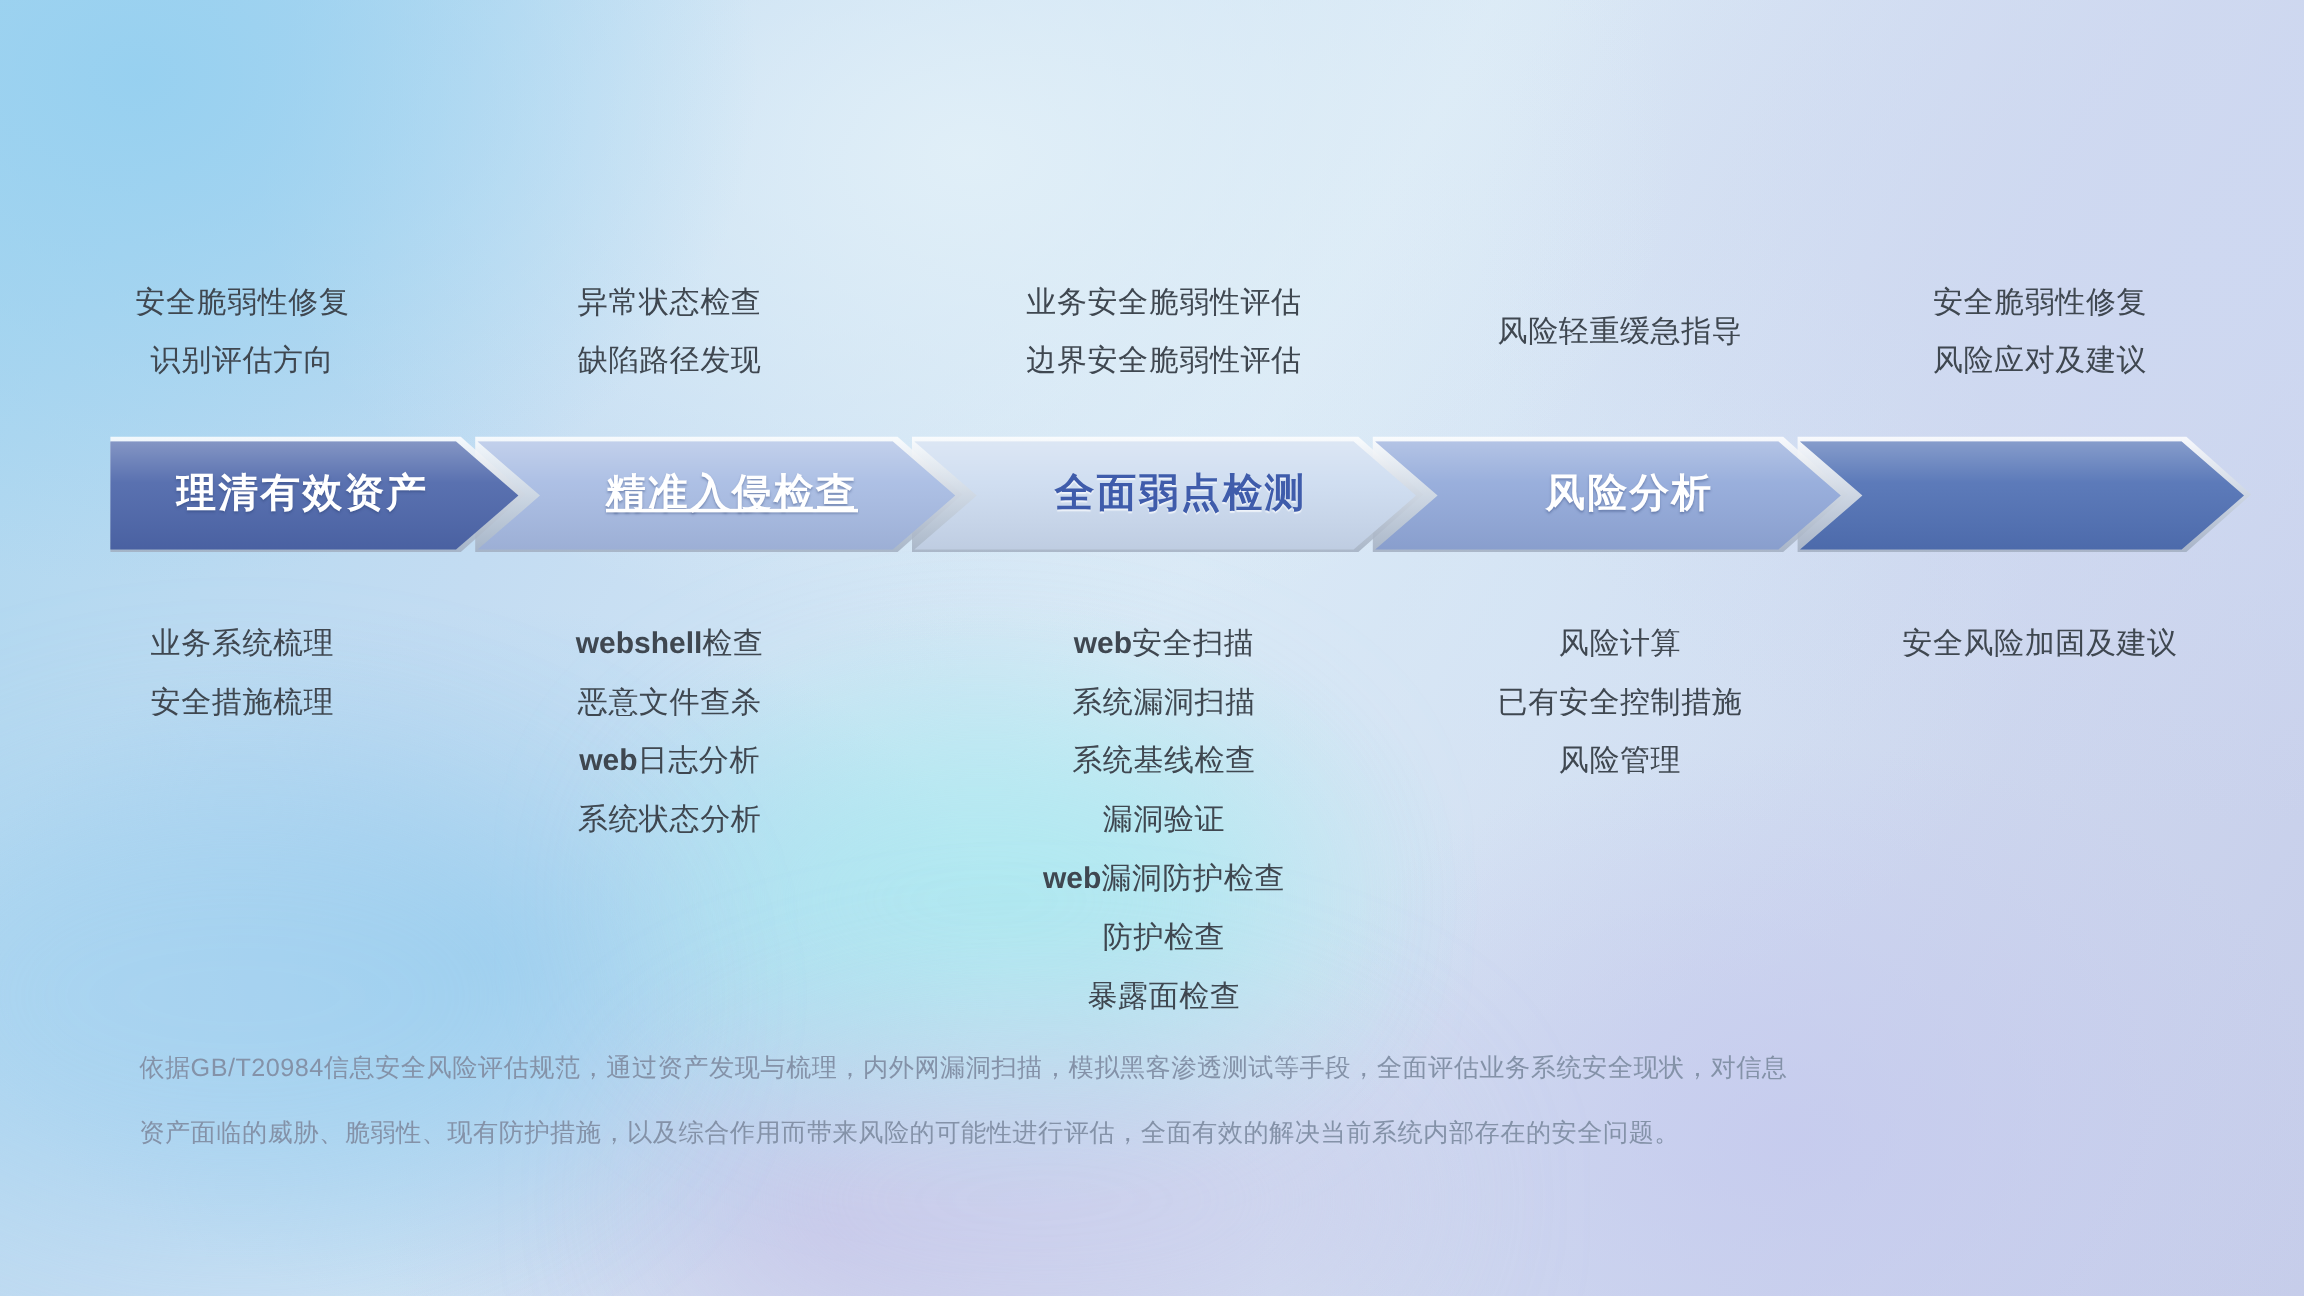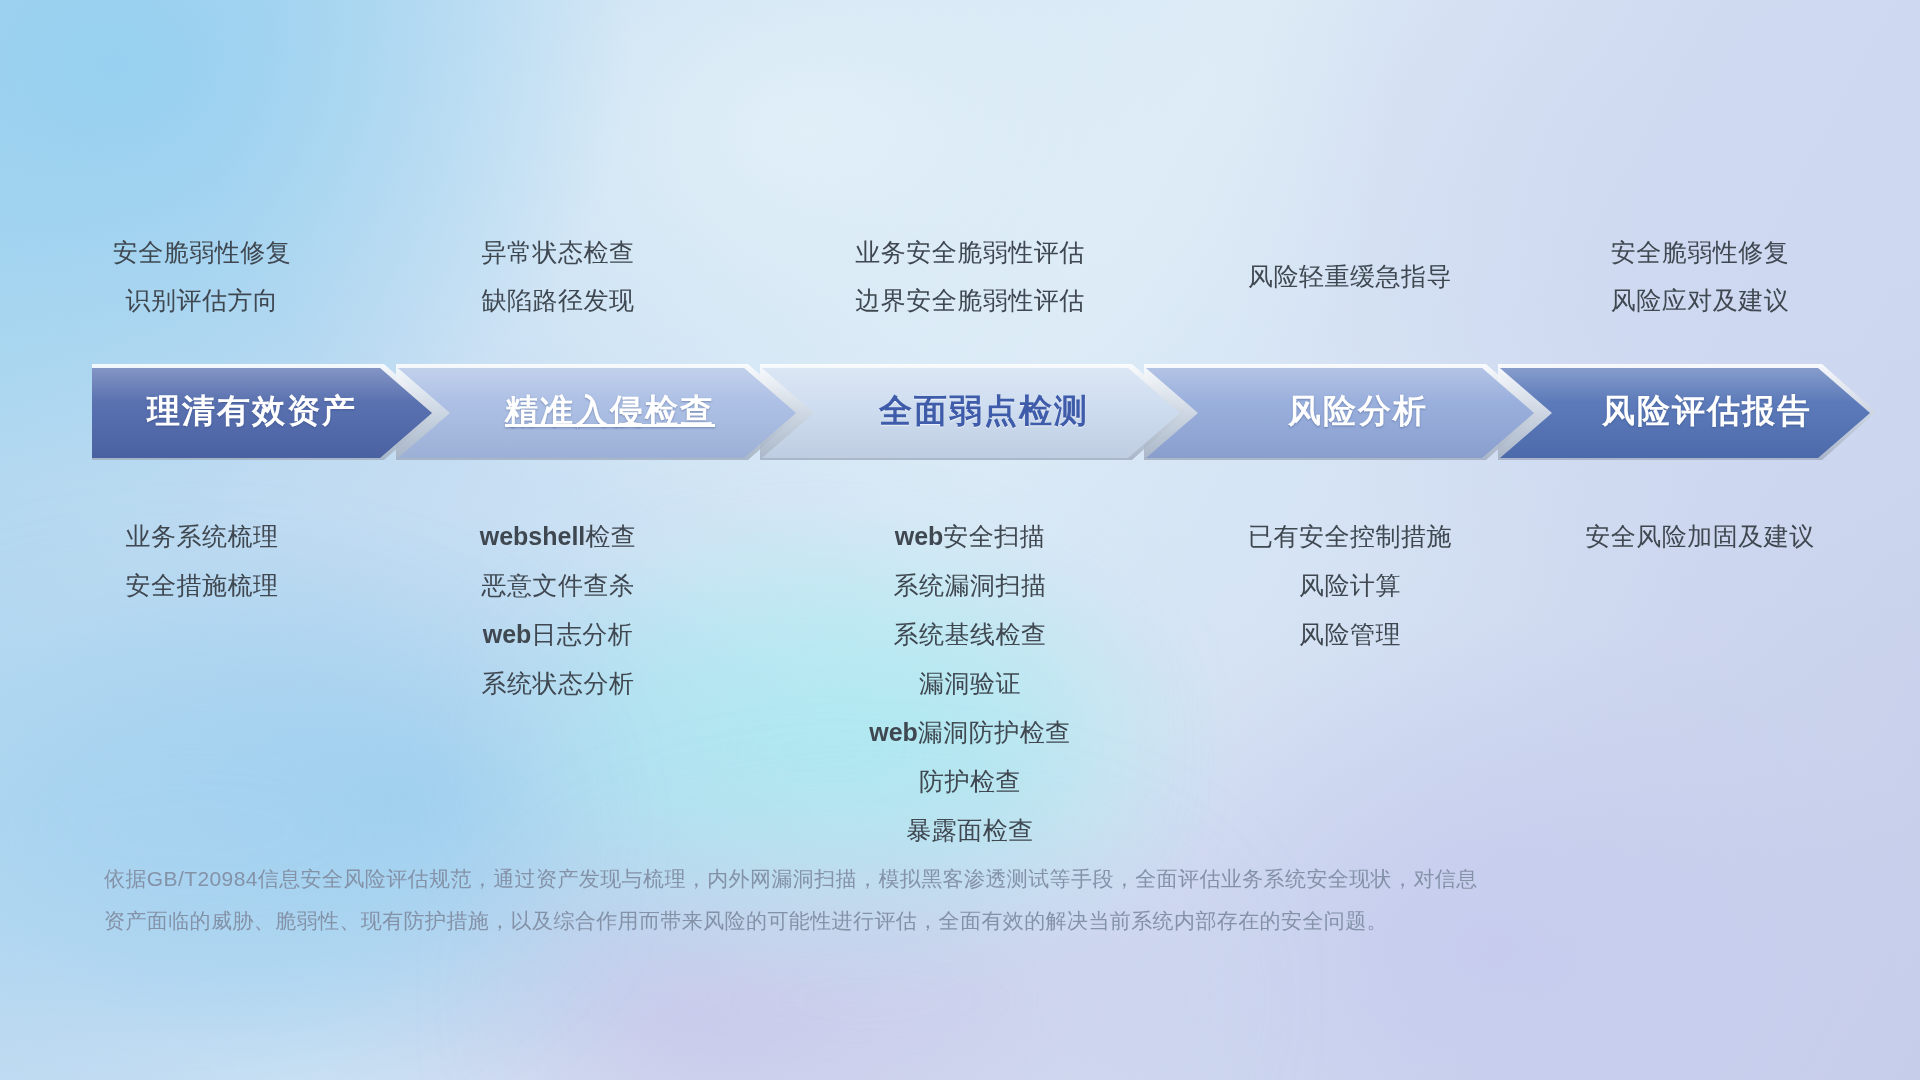--- a/index.html
+++ b/index.html
@@ -117,21 +117,21 @@
   #footer {
     position: absolute;
     left: 100px;
     top: 856px;
     width: 1520px;
     font-size: 21px;
     line-height: 38px;
     color: #8492a8;
     letter-spacing: 0.4px;
   }
-  #footer p { margin: 4px; }
+  #footer p { margin: 16px; }
 </style>
 </head>
 <body>
 
 <div id="stage">
 
   <div class="blob" style="left:560px; top:600px; width:520px; height:300px; background:rgba(172,233,241,0.55);"></div>
   <div class="blob" style="left:560px; top:860px; width:620px; height:280px; background:rgba(198,196,232,0.45);"></div>
   <div class="blob" style="left:-120px; top:640px; width:640px; height:380px; background:rgba(150,206,240,0.45);"></div>
 
@@ -220,21 +220,20 @@
         <path id="chev4" d="M 1500,6 L 1818,6 L 1870,51 L 1818,96 L 1500,96 L 1552,51 Z" fill="#5272b5"></path>
         <path d="M 1500,6 L 1818,6 L 1870,51 L 1818,96 L 1500,96 L 1552,51 Z" fill="url(#sheen)"></path>
       </g>
     </svg>
   </div>
 
   <div class="chev-label light" style="left:92px; width:320px;">理清有效资产</div>
   <div class="chev-label light" style="left:450px; width:320px;text-decoration:underline;">精准入侵检查</div>
   <div class="chev-label dark" style="left:814px; width:340px;">全面弱点检测</div>
   <div class="chev-label light" style="left:1198px; width:320px;">风险分析</div>
-  <div class="chev-label light" style="left:1552px; width:310px;">风险评估报告</div>
 
   <div class="cols">
 
     <div class="col" style="left:20px; width:364px;">
       <div class="post-wrap" id="post0">
           <div class="post-line">业务系统梳理</div>
           <div class="post-line">安全措施梳理</div>
         </div>
     </div>
 
@@ -254,22 +253,22 @@
           <div class="post-line">系统基线检查</div>
           <div class="post-line">漏洞验证</div>
           <div class="post-line"><b>web</b>漏洞防护检查</div>
           <div class="post-line">防护检查</div>
           <div class="post-line">暴露面检查</div>
         </div>
     </div>
 
     <div class="col" style="left:1140px; width:420px;">
       <div class="post-wrap" id="post3">
+          <div class="post-line">风险计算</div>
           <div class="post-line">已有安全控制措施</div>
-          <div class="post-line">风险计算</div>
           <div class="post-line">风险管理</div>
         </div>
     </div>
 
     <div class="col" style="left:1500px; width:400px;">
       <div class="post-wrap" id="post4">
           <div class="post-line">安全风险加固及建议</div>
         </div>
     </div>
 

